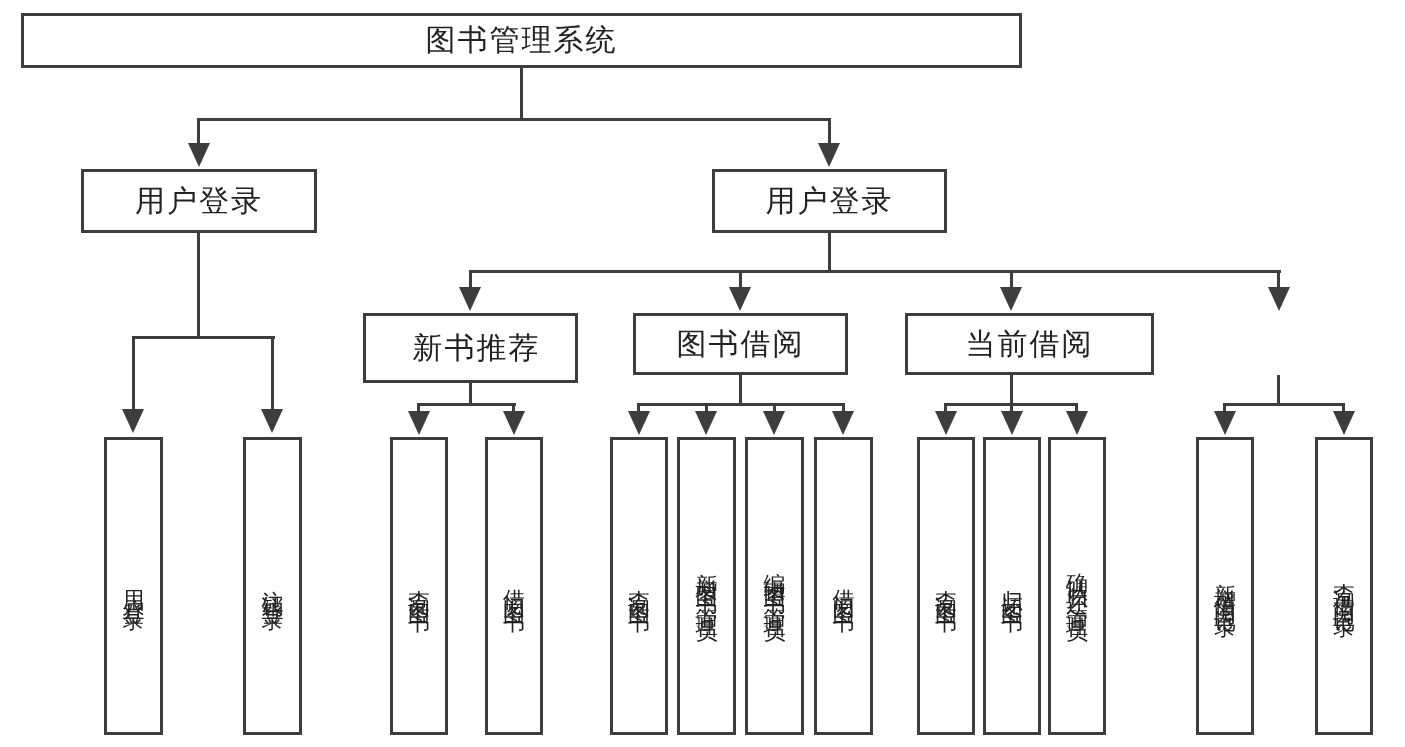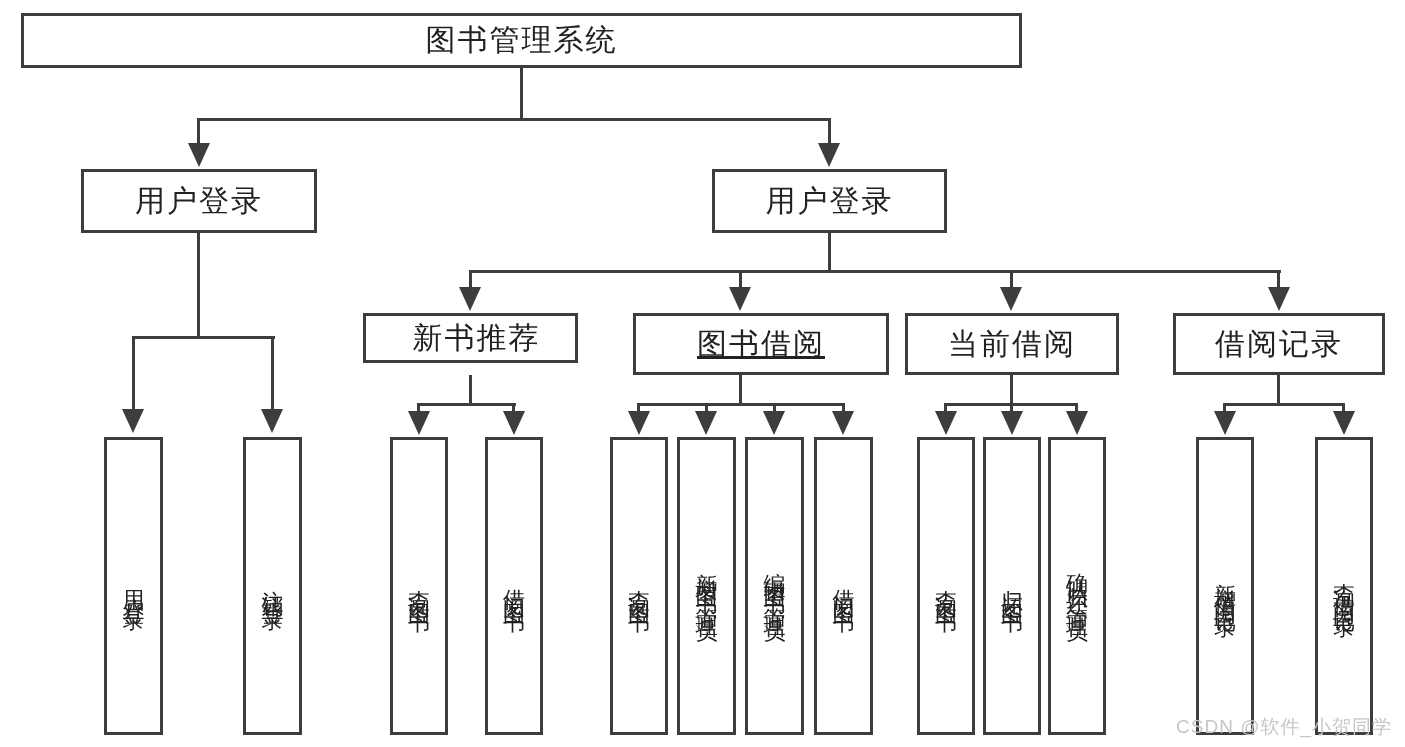--- a/index.html
+++ b/index.html
@@ -98,38 +98,36 @@
   <div class="vl" style="left:1223px;top:403px;height:11px;"></div>
   <div class="ah" style="left:1214px;top:411px;"></div>
   <div class="vl" style="left:1342px;top:403px;height:11px;"></div>
   <div class="ah" style="left:1333px;top:411px;"></div>
 
   <div class="box" style="left:21px;top:13px;width:1001px;height:55px;">图书管理系统</div>
 
   <div class="box" style="left:81px;top:169px;width:236px;height:64px;">用户登录</div>
   <div class="box" style="left:712px;top:169px;width:235px;height:64px;">用户登录</div>
 
-  <div class="box" style="left:363px;top:313px;width:215px;height:50px;padding-left:12px;">新书推荐</div>
-  <div class="box" style="left:633px;top:313px;width:256px;height:62px;text-decoration:underline;">图书借阅</div>
-  <div class="box" style="left:905px;top:313px;width:214px;height:62px;">当前借阅</div>
-  <div class="box" style="left:1173px;top:313px;width:212px;height:62px;">借阅记录</div>
+  <div class="box" style="left:363px;top:313px;width:215px;height:70px;padding-left:12px;">新书推荐</div>
+  <div class="box" style="left:633px;top:313px;width:215px;height:62px;">图书借阅</div>
+  <div class="box" style="left:905px;top:313px;width:249px;height:62px;">当前借阅</div>
 
   <div class="box vbox" style="left:104px;top:437px;width:59px;height:298px;">用户登录</div>
   <div class="box vbox" style="left:243px;top:437px;width:59px;height:298px;">注销登录</div>
 
   <div class="box vbox" style="left:390px;top:437px;width:58px;height:298px;">查询图书</div>
   <div class="box vbox" style="left:485px;top:437px;width:58px;height:298px;">借阅图书</div>
 
   <div class="box vbox" style="left:610px;top:437px;width:58px;height:298px;">查询图书</div>
   <div class="box vbox" style="left:677px;top:437px;width:59px;height:298px;">新增图书（管理员）</div>
   <div class="box vbox" style="left:745px;top:437px;width:59px;height:298px;">编辑图书（管理员）</div>
   <div class="box vbox" style="left:814px;top:437px;width:59px;height:298px;">借阅图书</div>
 
   <div class="box vbox" style="left:917px;top:437px;width:58px;height:298px;">查询图书</div>
   <div class="box vbox" style="left:983px;top:437px;width:58px;height:298px;">归还图书</div>
   <div class="box vbox" style="left:1048px;top:437px;width:58px;height:298px;">确认归还（管理员）</div>
 
   <div class="box vbox" style="left:1196px;top:437px;width:58px;height:298px;">新增借阅记录</div>
   <div class="box vbox" style="left:1315px;top:437px;width:58px;height:298px;">查询借阅记录</div>
 
-  <div class="watermark">CSDN @软件_小贺同学</div>
 
 </div>
 
 </body></html>

